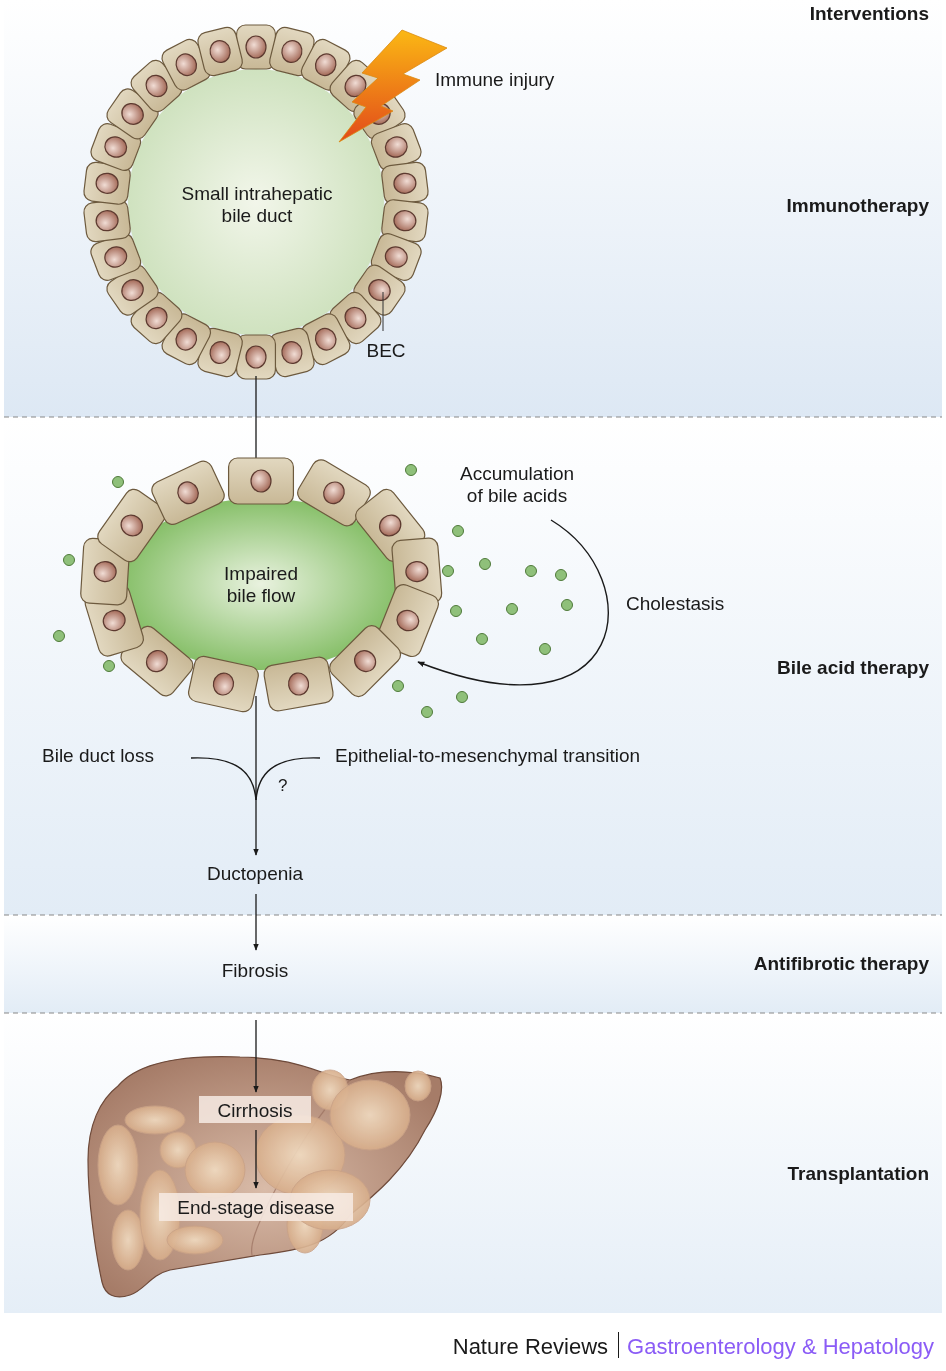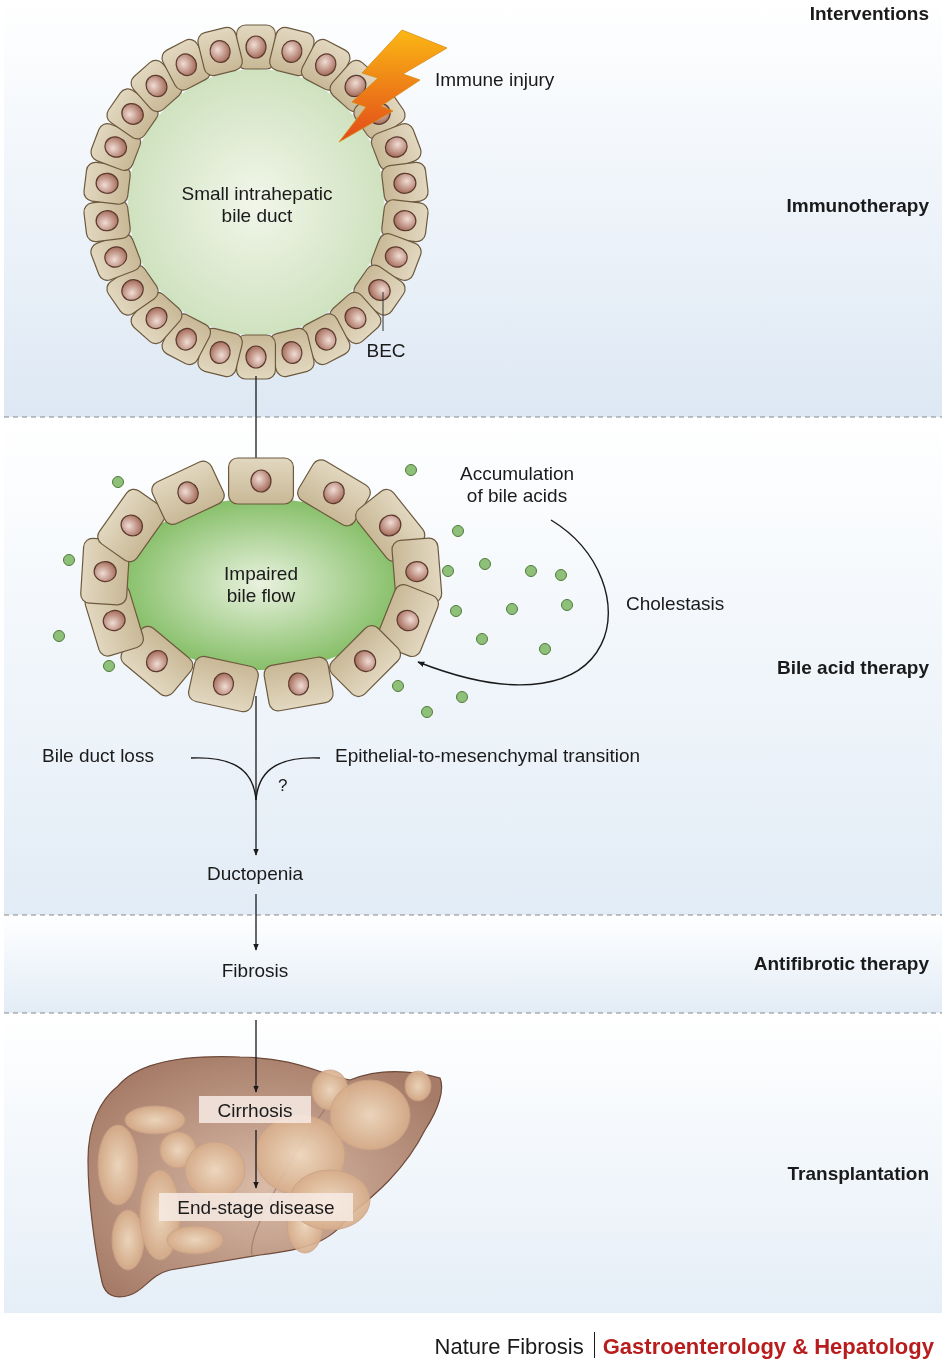--- a/index.html
+++ b/index.html
@@ -3,21 +3,21 @@
 <meta charset="utf-8">
 <style>
   html, body { margin:0; padding:0; background:#ffffff; }
   body { width:946px; height:1371px; position:relative; overflow:hidden; font-family:"Liberation Sans", sans-serif; }
   #canvas { position:absolute; left:0; top:0; }
   .lbl { font-family:"Liberation Sans", sans-serif; fill:#1a1a1a; }
   .interv { font-weight:bold; font-size:19px; fill:#1a1a1a; }
   .footer { position:absolute; left:0; right:0; top:1332px; height:34px; text-align:right; padding-right:12px; font-family:"Liberation Sans", sans-serif; font-size:22px; }
   .footer .pub { color:#1a1a1a; }
   .footer .sep { display:inline-block; width:1px; height:26px; background:#1a1a1a; margin:0 8px -4px 10px; }
-  .footer .journal { color:#b91c1c; font-weight:bold; }
+  .footer .journal { color:#8b5cf6; font-weight:normal; }
 </style>
 </head>
 <body>
 
 <svg id="canvas" width="946" height="1371" viewBox="0 0 946 1371">
   <defs>
     <linearGradient id="band1" x1="0" y1="0" x2="0" y2="1">
       <stop offset="0" stop-color="#ffffff"></stop>
       <stop offset="1" stop-color="#dde8f4"></stop>
     </linearGradient>
@@ -315,14 +315,14 @@
   </g>
   <line x1="256" y1="1020" x2="256" y2="1092" stroke="#1a1a1a" stroke-width="1.3" marker-end="url(#arrow)"></line>
   <rect x="199" y="1096" width="112" height="27" fill="#f7ebe4" opacity="0.85"></rect>
   <text class="lbl" x="255" y="1117" font-size="19" text-anchor="middle">Cirrhosis</text>
   <line x1="256" y1="1130" x2="256" y2="1188" stroke="#1a1a1a" stroke-width="1.3" marker-end="url(#arrow)"></line>
   <rect x="159" y="1193" width="194" height="28" fill="#f7ebe4" opacity="0.85"></rect>
   <text class="lbl" x="256" y="1214" font-size="19" text-anchor="middle">End-stage disease</text>
 </svg>
 
 <div class="footer">
-  <span class="pub">Nature Fibrosis</span><span class="sep"></span><span class="journal">Gastroenterology &amp; Hepatology</span>
+  <span class="pub">Nature Reviews</span><span class="sep"></span><span class="journal">Gastroenterology &amp; Hepatology</span>
 </div>
 
 </body></html>

